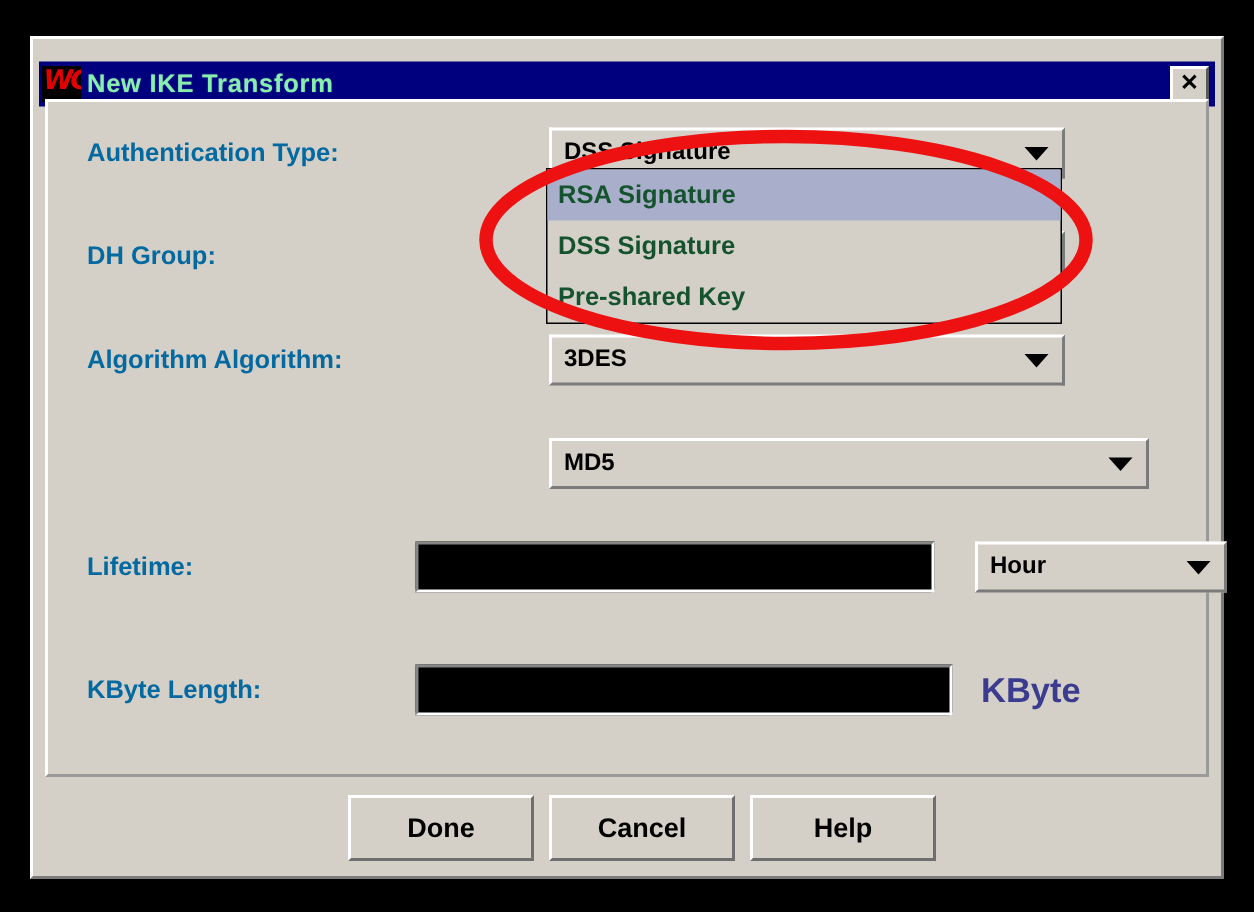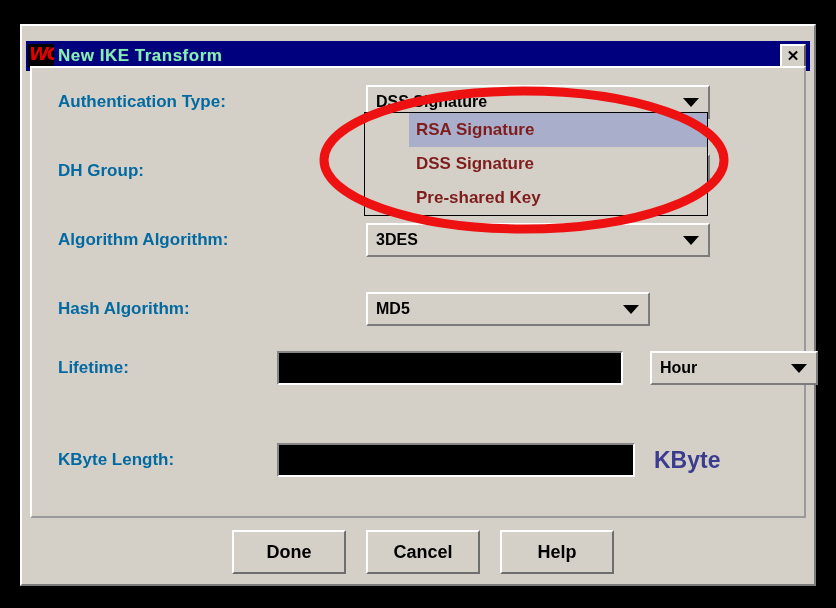--- a/index.html
+++ b/index.html
@@ -186,24 +186,23 @@
     border: 1px solid #000000;
     box-sizing: border-box;
     z-index: 40;
   }
   .dropdown-option {
     height: 34px;
     line-height: 34px;
     padding-left: 7px;
     font-size: 17px;
     font-weight: bold;
-    color: #7f1d1d;
+    color: #14532d;
     white-space: nowrap;
     cursor: pointer;
-    margin-left: 44px;
   }
   .dropdown-option.selected {
     background: #a9aecb;
   }
 
   
   .text-input {
     position: absolute;
     height: 34px;
     background: #000000;
@@ -227,21 +226,21 @@
   #button-bar {
     position: absolute;
     left: 0;
     top: 504px;
     width: 792px;
     height: 48px;
   }
   .dlg-button {
     position: absolute;
     top: 0;
-    width: 114px;
+    width: 124px;
     height: 44px;
     background: #d4d0c8;
     border-top: 2px solid #ffffff;
     border-left: 2px solid #ffffff;
     border-right: 2px solid #6e6e6e;
     border-bottom: 2px solid #6e6e6e;
     box-sizing: border-box;
     font-size: 18px;
     font-weight: bold;
     color: #000000;
@@ -302,30 +301,29 @@
         <div class="field-label">Algorithm Algorithm:</div>
         <div class="combo" style="left:334px; top:3px; width:344px;">
           <span class="combo-value">3DES</span>
           <span class="combo-arrow">
               <i></i>
             </span>
         </div>
       </div>
 
       <div class="form-row" style="top:221px;">
-        <div class="field-label">Hash Algorithm:</div>
-        <div class="combo" style="left:334px; top:3px; width:284px;">
+        <div class="combo" style="left:334px; top:3px; width:400px;">
           <span class="combo-value">MD5</span>
           <span class="combo-arrow">
               <i></i>
             </span>
         </div>
       </div>
 
-      <div class="form-row" style="top:280px;">
+      <div class="form-row" style="top:290px;">
         <div class="field-label">Lifetime:</div>
         <div class="text-input" style="left:245px; top:3px; width:346px;"></div>
         <div class="combo" style="left:618px; top:3px; width:168px;">
           <span class="combo-value">Hour</span>
           <span class="combo-arrow">
               <i></i>
             </span>
         </div>
       </div>
 

